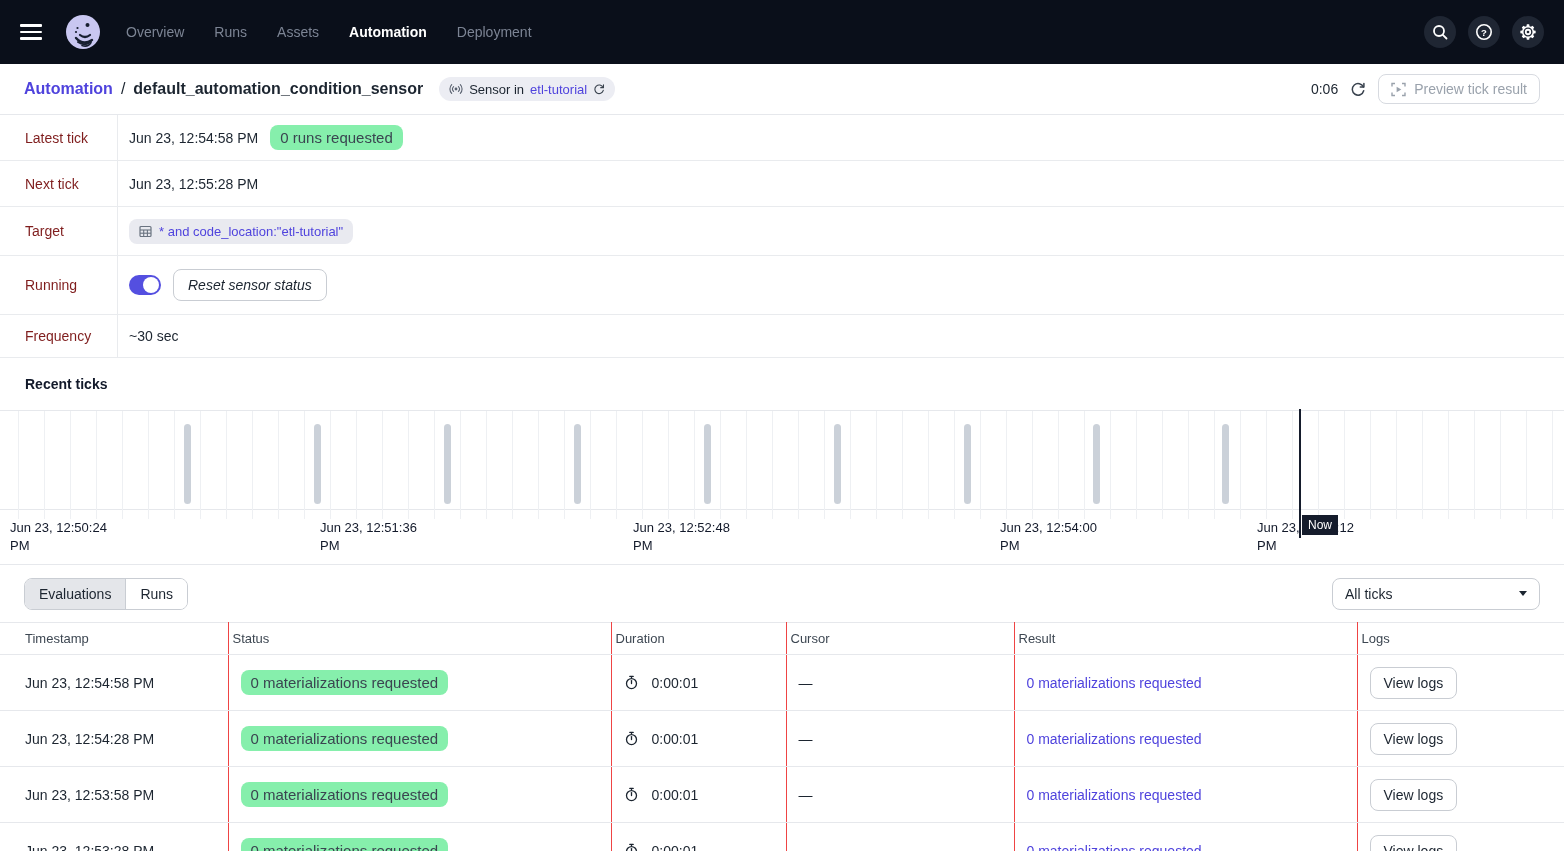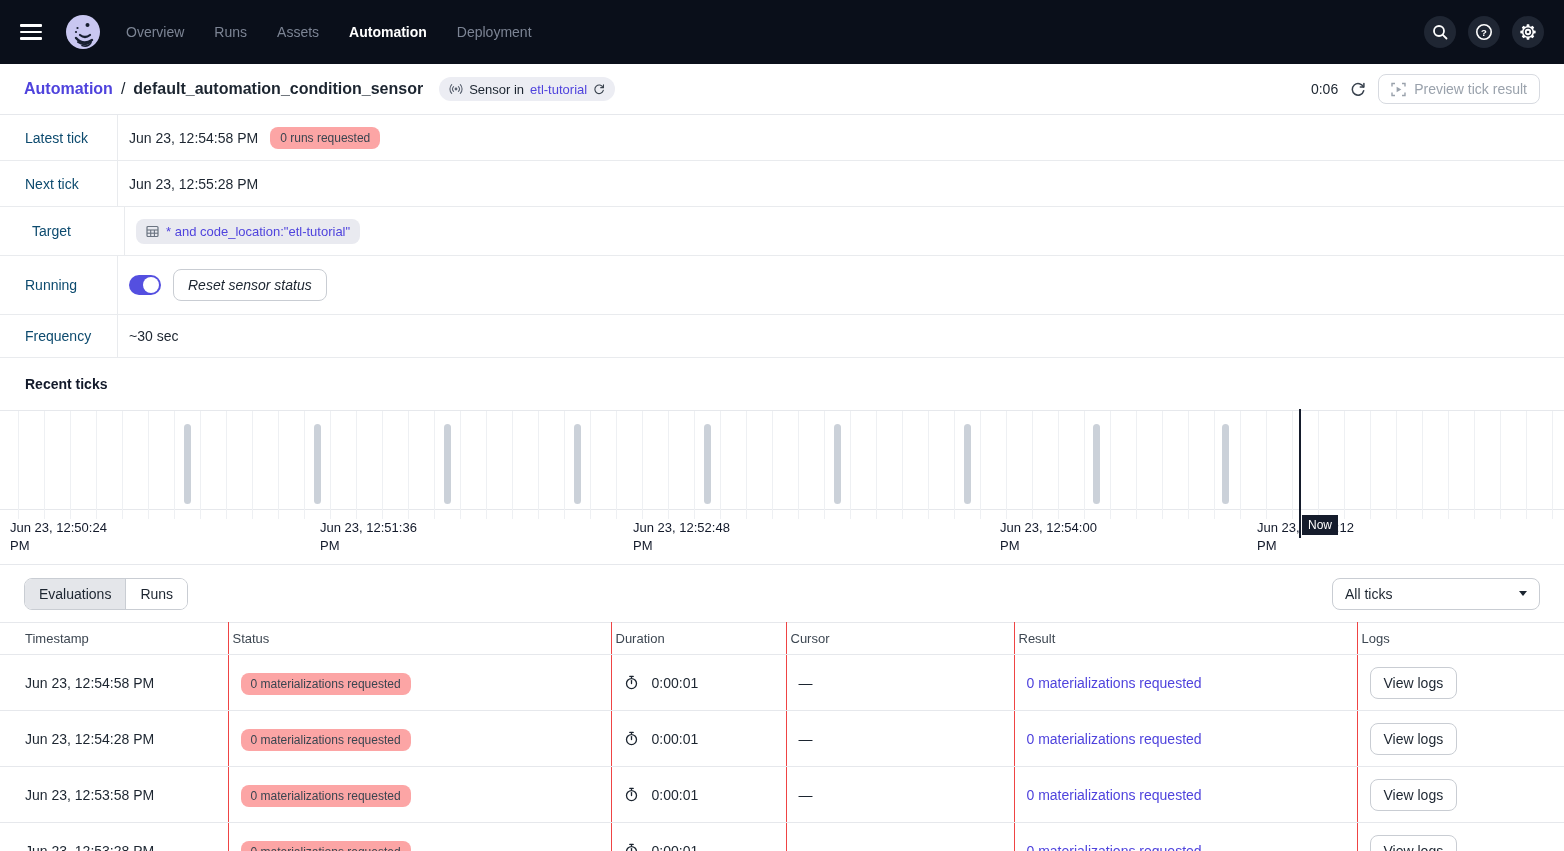--- a/index.html
+++ b/index.html
@@ -52,27 +52,27 @@
     height: 30px; display: inline-flex; align-items: center; gap: 8px;
     background: #fff; border: 1px solid #D7DAE0; border-radius: 8px;
     padding: 0 12px; font-size: 14px; color: #9AA2AC; cursor: default;
     font-family: inherit;
   }
 
   
   .detail-row { display: grid; grid-template-columns: 118px 1fr; border-bottom: 1px solid #E9EBEE; }
   .detail-row .dlabel {
     border-right: 1px solid #E9EBEE; display: flex; align-items: center;
-    padding-left: 25px; font-size: 14px; color: #0c4a6e;
+    padding-left: 25px; font-size: 14px; color: #7f1d1d;
   }
   .detail-row .dvalue { display: flex; align-items: center; padding-left: 11px; gap: 12px; font-size: 14px; color: #1C2530; }
-  .h46 { height: 46px; } .h49 { height: 49px; padding-left: 7px; } .h59 { height: 59px; } .h43 { height: 43px; }
+  .h46 { height: 46px; } .h49 { height: 49px; } .h59 { height: 59px; } .h43 { height: 43px; }
   .pill {
-    background: #fca5a5; color: #3A4550; border-radius: 8px;
-    font-size: 12px; padding: 4px 10px; white-space: nowrap;
+    background: #86efac; color: #3A4550; border-radius: 8px;
+    font-size: 15px; padding: 4px 10px; white-space: nowrap;
   }
   .target-chip {
     background: #E9EAF0; border-radius: 8px; padding: 5px 10px;
     display: inline-flex; align-items: center; gap: 7px;
     font-size: 13px; color: #4F43DD; cursor: pointer;
   }
   .toggle {
     width: 32px; height: 20px; border-radius: 10px; background: #544FE0;
     position: relative; cursor: pointer; border: none; flex: 0 0 auto;
   }

